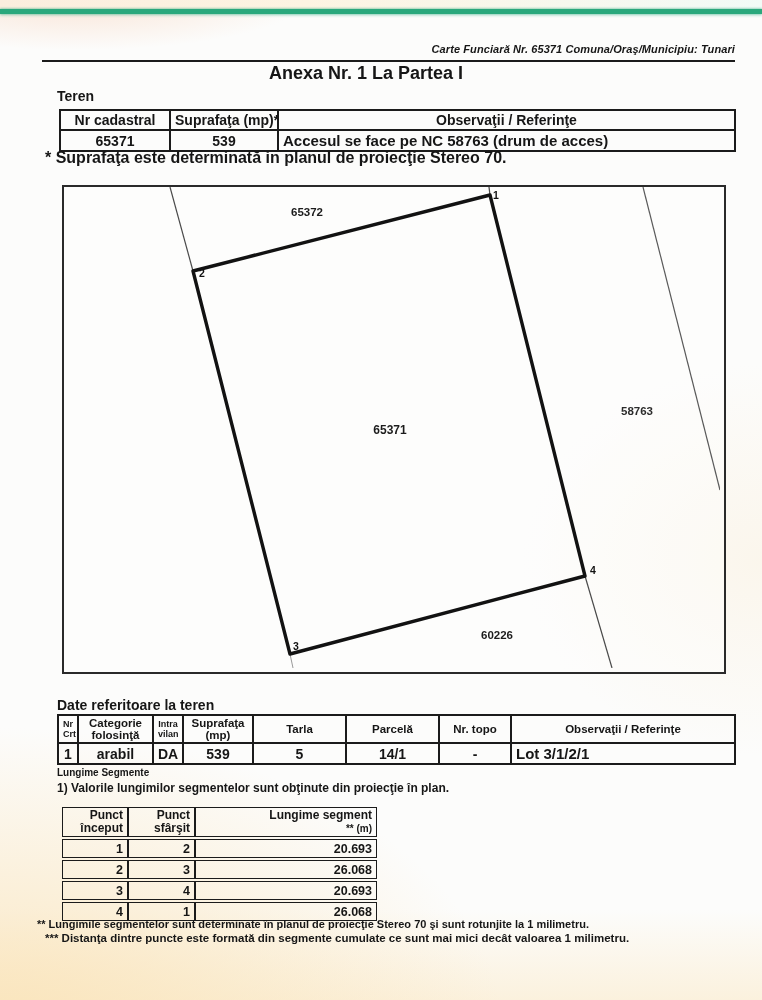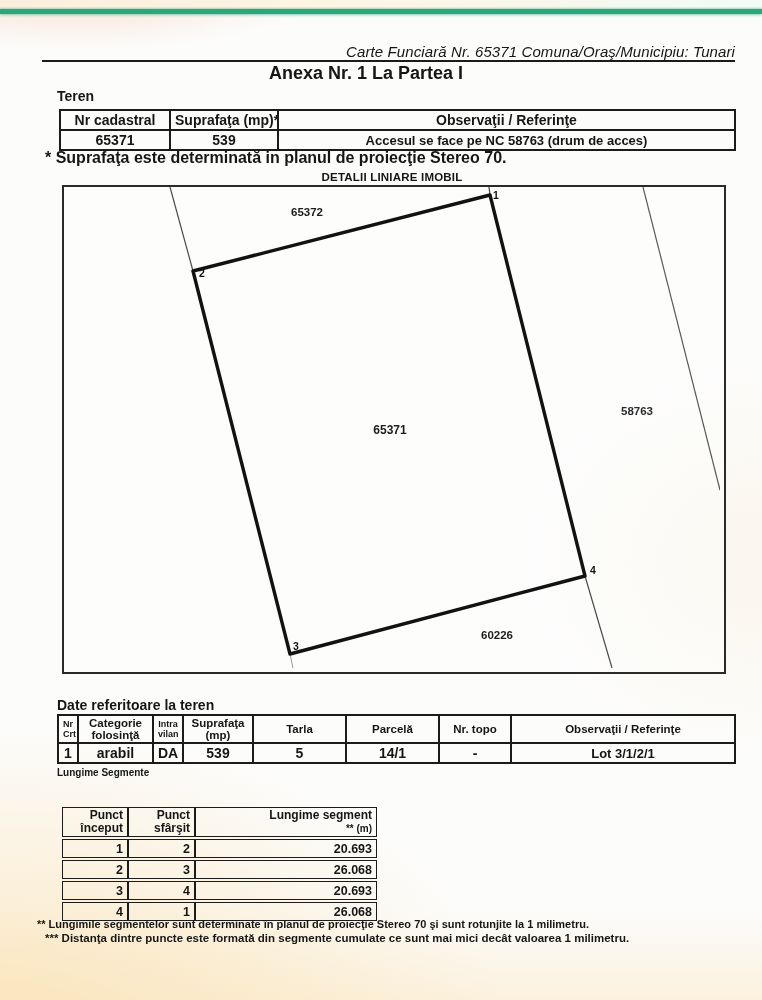--- a/index.html
+++ b/index.html
@@ -9,30 +9,30 @@
     background:
       radial-gradient(120% 55% at 0% 103%, rgba(250,228,186,0.95) 0%, rgba(250,228,186,0) 55%),
       linear-gradient(0deg, rgba(251,240,218,0.9) 0%, rgba(251,240,218,0) 9%),
       radial-gradient(45% 28% at 100% 56%, rgba(250,241,224,0.55) 0%, rgba(250,241,224,0) 70%),
       radial-gradient(30% 5% at 10% 0%, rgba(246,210,186,0.55) 0%, rgba(246,210,186,0) 100%),
       #fcfcfb;
   }
   .top-strip{position:absolute;left:0;top:0;width:762px;height:9px;background:linear-gradient(90deg,#fbeede 0%,#fdf4e2 40%,#f2fbf7 100%);}
   .teal-bar{position:absolute;left:0;top:9px;width:762px;height:5px;background:#2aa87c;box-shadow:0 1px 3px rgba(42,168,124,.55),0 -1px 2px rgba(42,168,124,.35);}
   .abs{position:absolute;}
-  .header-ref{top:43px;right:27px;font-size:15px;font-style:italic;font-weight:400;letter-spacing:.1px;}
+  .header-ref{top:43px;right:27px;font-size:11px;font-style:italic;font-weight:700;letter-spacing:.1px;}
   .header-rule{left:42px;top:60px;width:693px;height:2px;background:#1b1b1b;}
   .anexa-title{left:0;top:63px;width:732px;text-align:center;font-size:18px;font-weight:700;}
   .teren-head{left:57px;top:88px;font-size:14px;font-weight:700;}
   table{border-collapse:collapse;table-layout:fixed;}
   th,td{border:2px solid #1b1b1b;font-size:14px;padding:1px 4px;height:16px;overflow:hidden;white-space:nowrap;}
   th{font-weight:700;text-align:center;}
   td{font-weight:600;text-align:center;}
   .t1{left:59px;top:109px;width:675px;}
-  .t1 td.obs, .t2 td.obs{text-align:center;font-size:13px;}
+  .t1 td.obs, .t2 td.obs{text-align:left;font-size:15px;}
   .note{font-size:16px;font-weight:700;}
   .note-star{left:45px;top:149px;}
   .map-title{left:62px;top:171px;width:660px;text-align:center;font-size:11.5px;font-weight:700;letter-spacing:.2px;}
   .map-box{left:62px;top:185px;width:660px;height:485px;border:2px solid #2a2a2a;background:rgba(255,255,255,.35);}
   .map-box svg{display:block;}
   .date-head{left:57px;top:697px;font-size:14px;font-weight:700;}
   .t2{left:57px;top:714px;width:677px;}
   .t2 th{font-size:11.5px;}
   .t2 th.small{font-size:9px;line-height:10px;}
   .prewrap{white-space:pre-line;}
@@ -75,21 +75,20 @@
     <tr>
       <td>65371</td>
       <td>539</td>
       <td class="obs">Accesul se face pe NC 58763 (drum de acces)</td>
     </tr>
   </tbody>
     </table>
 
   <div class="abs note note-star">* Suprafaţa este determinată in planul de proiecţie Stereo 70.</div>
 
-  <div class="abs map-title">DETALII LINIARE IMOBIL</div>
 
   <div class="abs map-box">
     <svg width="656" height="481" viewBox="0 0 656 481">
 
       <line x1="106" y1="0" x2="129" y2="84" stroke="#4a4a4a" stroke-width="1.2"></line>
       <line x1="425" y1="0" x2="426" y2="8" stroke="#4a4a4a" stroke-width="1.2"></line>
       <line x1="521" y1="389" x2="548" y2="481" stroke="#4a4a4a" stroke-width="1.2"></line>
       <line x1="579" y1="0" x2="656" y2="303" stroke="#5a5a5a" stroke-width="1.2"></line>
       <line x1="226" y1="467" x2="229" y2="481" stroke="#9a9a9a" stroke-width="1"></line>
 
@@ -142,20 +141,21 @@
       <td>539</td>
       <td>5</td>
       <td>14/1</td>
       <td>-</td>
       <td class="obs">Lot 3/1/2/1</td>
     </tr>
   </tbody>
     </table>
 
   <div class="abs lung-head">Lungime Segmente</div>
+  <div class="abs lung-note">1) Valorile lungimilor segmentelor sunt obţinute din proiecţie în plan.</div>
 
   <table class="abs t3">
     <colgroup>
         <col style="width:66px">
         <col style="width:67px">
         <col style="width:182px">
       </colgroup>
     <tbody>
         <tr>
       <th class="prewrap">Punct

